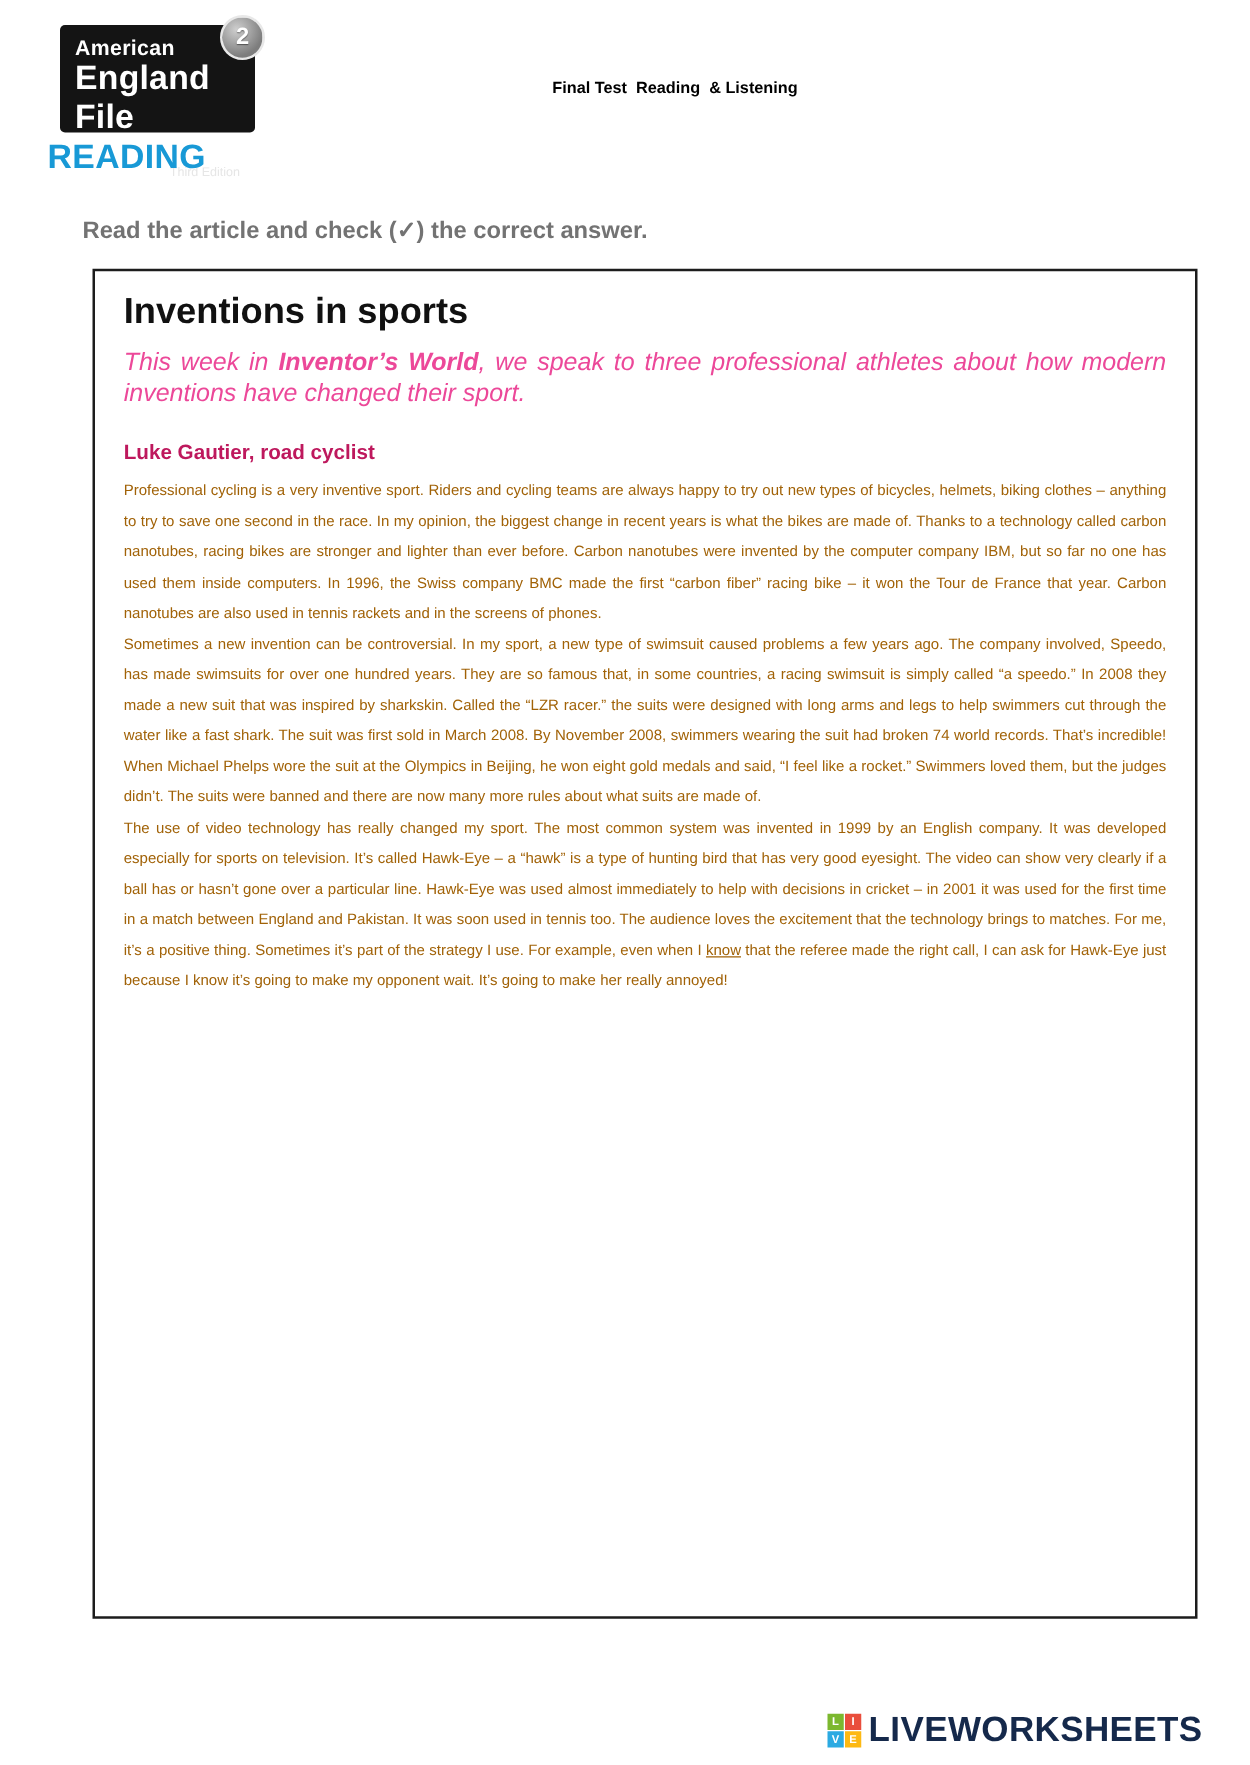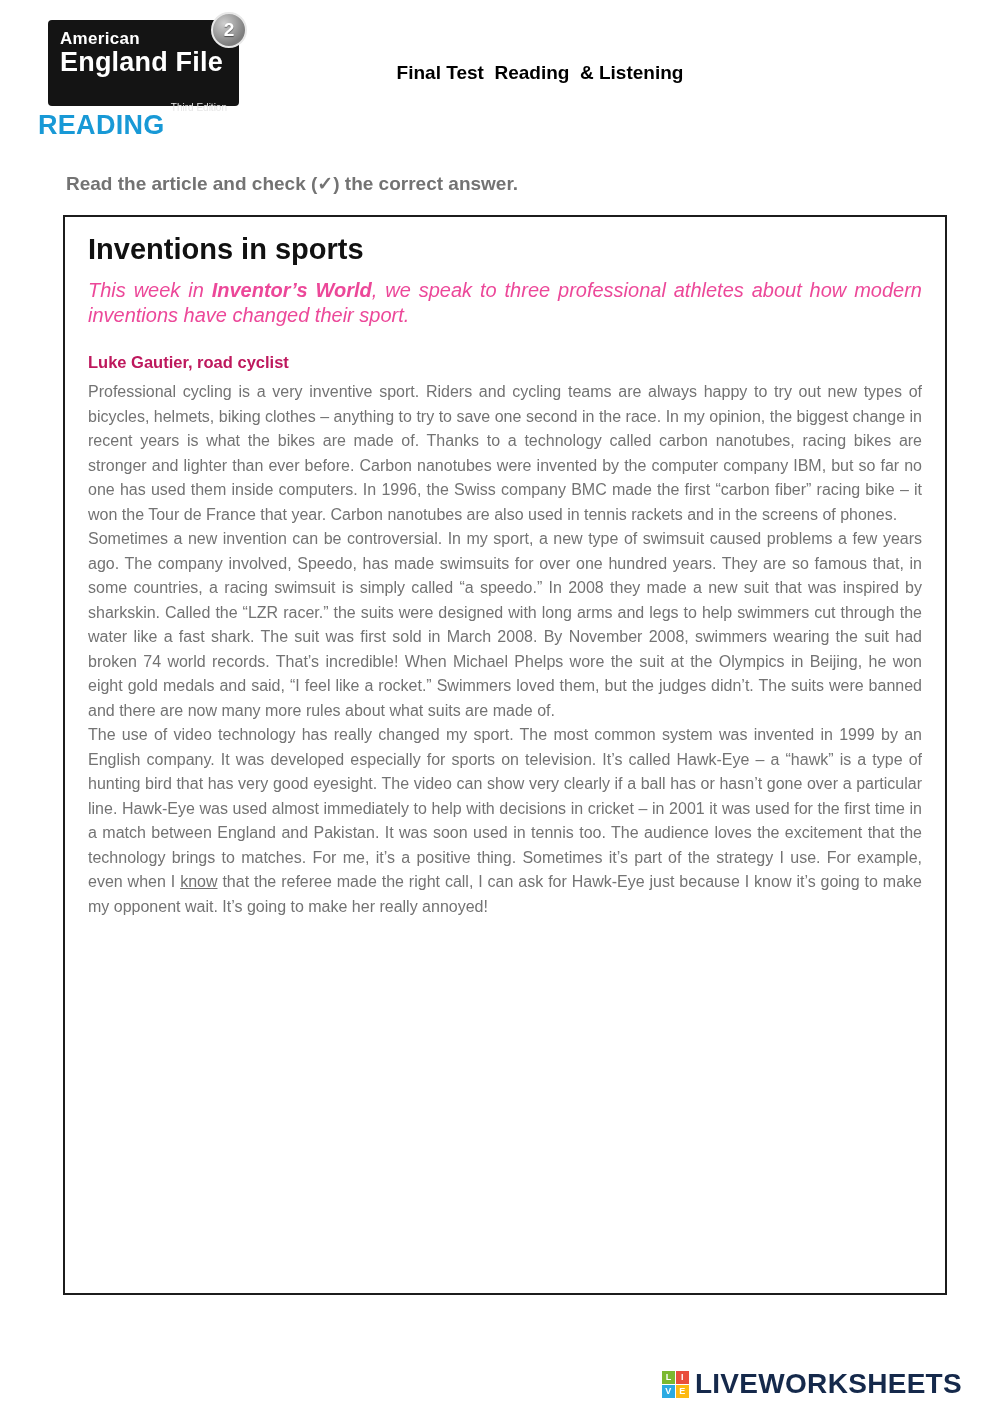--- a/index.html
+++ b/index.html
@@ -11,21 +11,21 @@
     font-family: "Liberation Sans", sans-serif;
     color: #1a1a1a;
     overflow: hidden;
   }
 
   
   .logo {
     position: absolute;
     left: 48px;
     top: 20px;
-    width: 191px;
+    width: 156px;
     height: 86px;
     background: #141414;
     border-radius: 4px;
     padding: 9px 12px 6px 12px;
   }
   .logo-line1 {
     display: block;
     color: #ffffff;
     font-weight: bold;
     font-size: 17px;
@@ -63,21 +63,21 @@
     text-align: right;
     margin-top: 24px;
   }
 
   .test-title {
     position: absolute;
     left: 120px;
     right: 40px;
     top: 62px;
     text-align: center;
-    font-size: 19px;
+    font-size: 13px;
     font-weight: bold;
     color: #000000;
     white-space: pre-wrap;
   }
 
   .reading-label {
     position: absolute;
     left: 38px;
     top: 110px;
     font-size: 27px;
@@ -91,21 +91,21 @@
     left: 66px;
     top: 172px;
     font-size: 19px;
     font-weight: bold;
     color: #737373;
   }
 
   
   .article-box {
     position: absolute;
-    left: 63px;
+    left: 74px;
     top: 215px;
     width: 884px;
     min-height: 1080px;
     border: 2px solid #1c1c1c;
     background: #ffffff;
     padding: 16px 23px 16px 23px;
   }
   .article-title {
     font-size: 29px;
     font-weight: bold;
@@ -121,24 +121,24 @@
   }
   .article-intro .intro-bold { font-weight: bold; }
   .section-heading {
     font-size: 16.5px;
     font-weight: bold;
     color: #be185d;
     margin-top: 26px;
     margin-bottom: 8px;
   }
   .section-body {
-    font-size: 16px;
+    font-size: 12px;
     line-height: 24.5px;
     text-align: justify;
-    color: #737373;
+    color: #a16207;
   }
   .underlined { text-decoration: underline; }
 
   
   .footer {
     position: absolute;
     right: 38px;
     bottom: 12px;
     display: flex;
     align-items: center;

